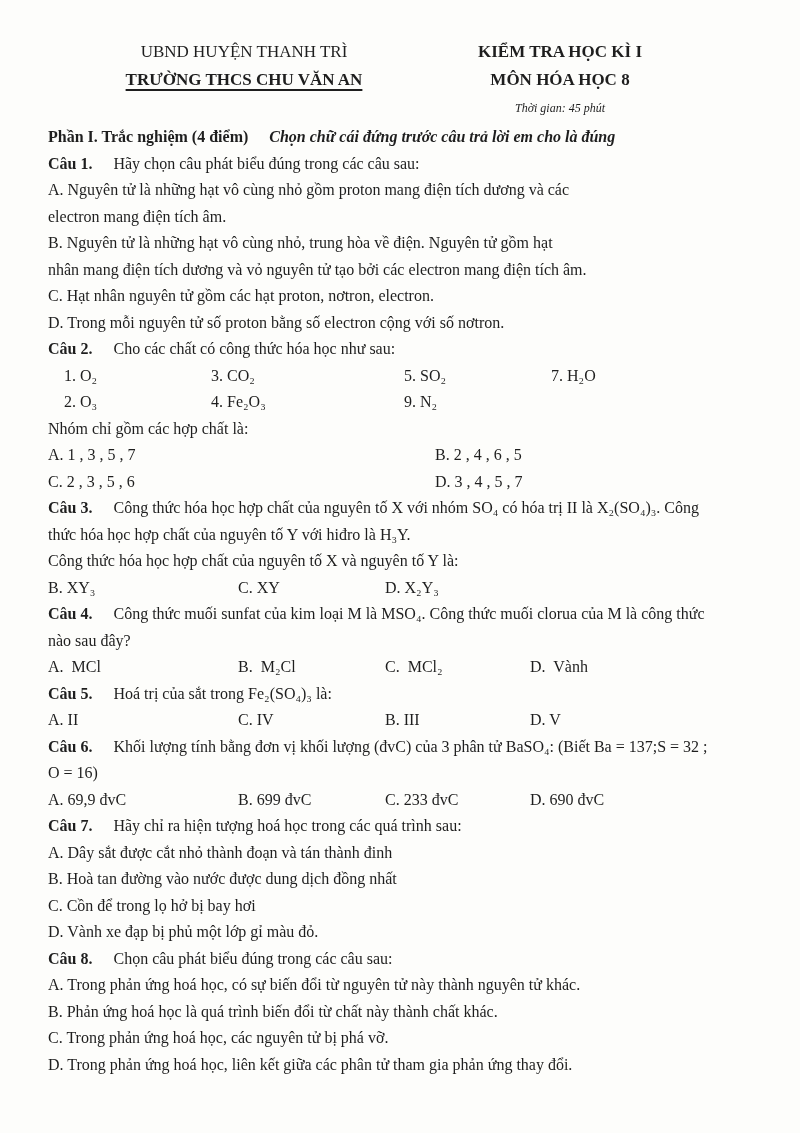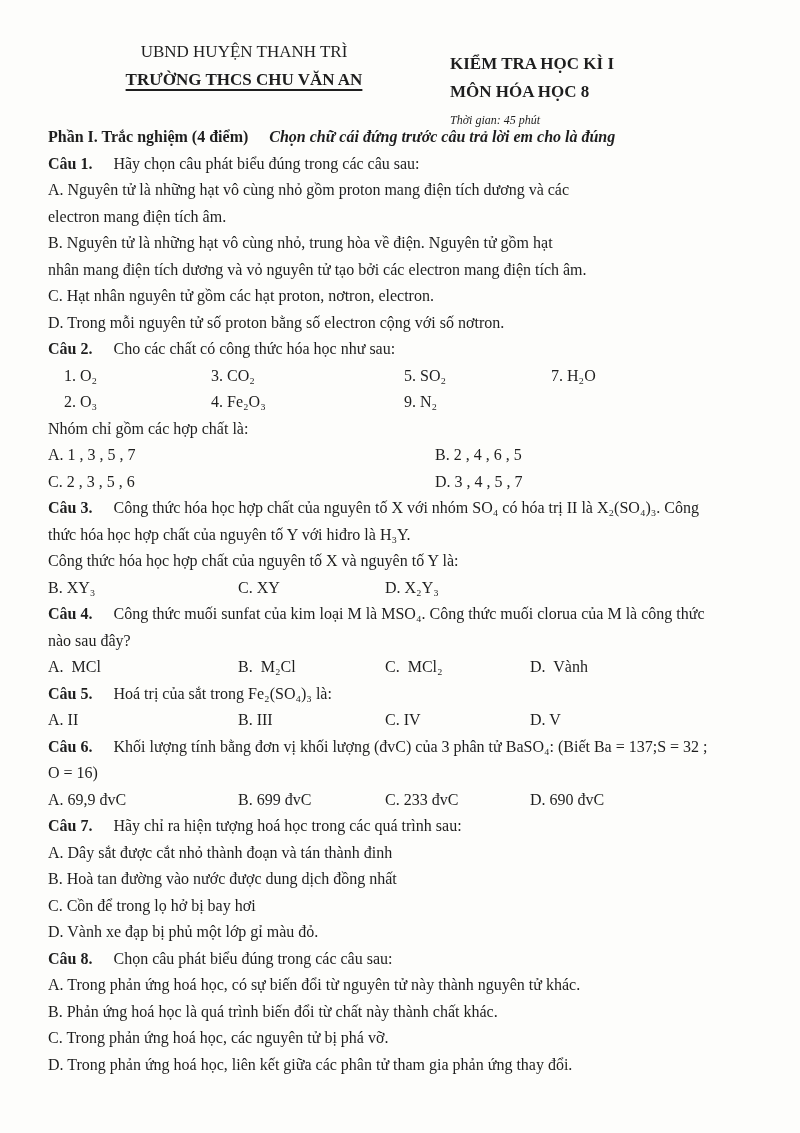--- a/index.html
+++ b/index.html
@@ -13,21 +13,21 @@
     color: #1e1e1e;
     font-family: "Liberation Serif", "DejaVu Serif", serif;
     font-size: 16px;
     overflow: hidden;
   }
   .content { padding: 38px 40px 0 48px; }
 
   
   .header { position: relative; height: 86px; }
   .h-left { position: absolute; left: 0; top: 0; width: 392px; text-align: center; }
-  .h-right { position: absolute; left: 402px; top: 12px; width: 220px; text-align: left; }
+  .h-right { position: absolute; left: 402px; top: 0; width: 220px; text-align: center; }
   .hline { line-height: 28px; font-size: 17px; white-space: pre; }
   .bold { font-weight: bold; }
   .underline {
     text-decoration: underline;
     text-underline-offset: 4px;
     text-decoration-thickness: 1.5px;
   }
   .italic { font-style: italic; }
   .h-right .hline.time { font-size: 12px; }
 
@@ -123,22 +123,22 @@
           <span>B.  M₂Cl</span>
           <span>C.  MCl₂</span>
           <span>D.  Vành</span>
         </div>
       </section>
 
       <section>
         <div class="line"><span class="qt">Câu 5.</span><span>Hoá trị của sắt trong Fe₂(SO₄)₃ là:</span></div>
         <div class="line grid4">
           <span>A. II</span>
+          <span>C. IV</span>
           <span>B. III</span>
-          <span>C. IV</span>
           <span>D. V</span>
         </div>
       </section>
 
       <section>
         <div class="line"><span class="qt">Câu 6.</span><span>Khối lượng tính bằng đơn vị khối lượng (đvC) của 3 phân tử BaSO₄: (Biết Ba = 137;S = 32 ;</span></div>
         <div class="line">O = 16)</div>
         <div class="line grid4">
           <span>A. 69,9 đvC</span>
           <span>B. 699 đvC</span>

